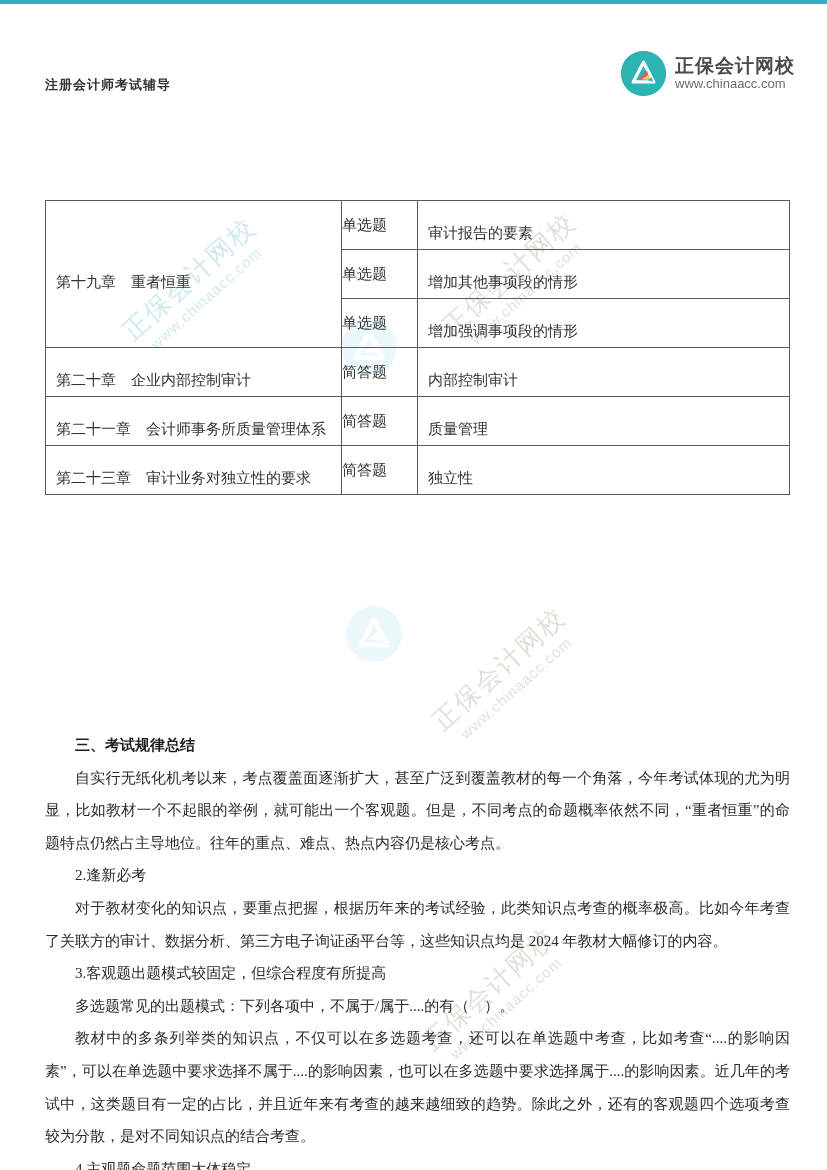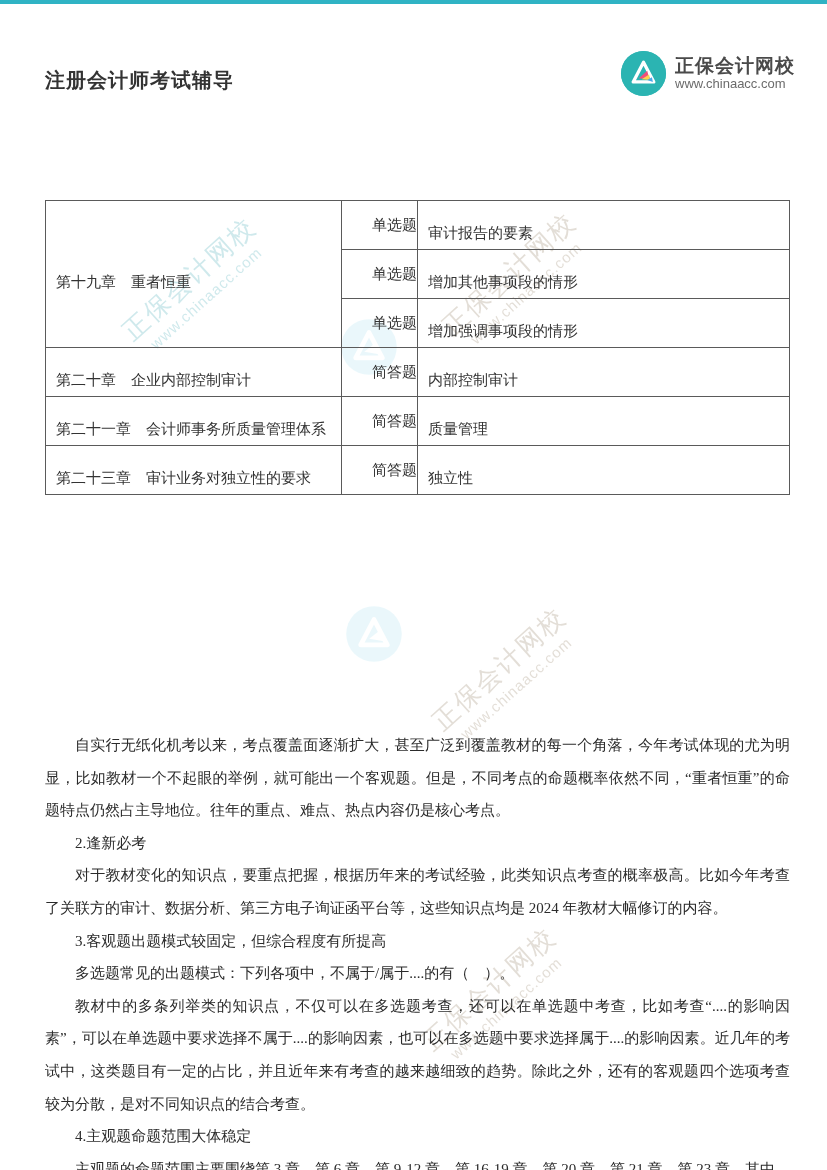--- a/index.html
+++ b/index.html
@@ -12,21 +12,21 @@
     font-family:"Liberation Serif","DejaVu Serif",serif;
     color:#2b2b2b;
   }
   .accent-line{position:absolute;top:0;left:0;width:827px;height:4px;background:#2FB3C4;}
 
   
   .header{position:absolute;top:4px;left:0;width:827px;height:96px;}
   .doc-title{
     position:absolute;left:45px;bottom:10px;
     font-family:"Liberation Sans","DejaVu Sans",sans-serif;
-    font-weight:bold;font-size:20px;color:#333;letter-spacing:1px;
+    font-weight:bold;font-size:13px;color:#333;letter-spacing:1px;
   }
   .logo{position:absolute;right:32px;bottom:8px;display:flex;align-items:center;gap:9px;}
   .logo-circle{width:45px;height:45px;border-radius:50%;background:#2BB4B2;position:relative;flex:0 0 auto;}
   .logo-circle svg{position:absolute;top:0;left:0;}
   .logo-text{display:flex;flex-direction:column;line-height:1.15;}
   .logo-name{
     font-family:"Liberation Sans","DejaVu Sans",sans-serif;
     font-weight:bold;font-size:19px;color:#4a4a4a;letter-spacing:1px;
   }
   .logo-url{
@@ -39,21 +39,21 @@
     position:absolute;top:100px;left:45px;
     width:745px;border-collapse:collapse;table-layout:fixed;
     font-size:15px;color:#333;
   }
   .exam-table td{
     border:1px solid #5a5a5a;
     height:32px;padding:16px 6px 0 10px;
     vertical-align:middle;
     overflow:hidden;white-space:nowrap;
   }
-  .exam-table td.c-type{text-align:right;padding:0;}
+  .exam-table td.c-type{text-align:left;padding:0;}
 
   
   .content{
     position:absolute;top:334px;left:45px;width:745px;
     font-size:15px;line-height:32.6px;
     text-align:justify;
   }
   .blk{text-indent:2em;margin:0;}
   .blk.h{
     font-family:"Liberation Sans","DejaVu Sans",sans-serif;
@@ -163,20 +163,21 @@
     </tr>
     <tr>
       <td>第二十三章　审计业务对独立性的要求</td>
       <td class="c-type">简答题</td>
       <td>独立性</td>
     </tr>
   </tbody>
     </table>
 
   <div class="content z1">
+    <div class="blk h">三、考试规律总结</div>
     <div class="blk p">自实行无纸化机考以来，考点覆盖面逐渐扩大，甚至广泛到覆盖教材的每一个角落，今年考试体现的尤为明显，比如教材一个不起眼的举例，就可能出一个客观题。但是，不同考点的命题概率依然不同，“重者恒重”的命题特点仍然占主导地位。往年的重点、难点、热点内容仍是核心考点。</div>
     <div class="blk p">2.逢新必考</div>
     <div class="blk p">对于教材变化的知识点，要重点把握，根据历年来的考试经验，此类知识点考查的概率极高。比如今年考查了关联方的审计、数据分析、第三方电子询证函平台等，这些知识点均是 2024 年教材大幅修订的内容。</div>
     <div class="blk p">3.客观题出题模式较固定，但综合程度有所提高</div>
     <div class="blk p">多选题常见的出题模式：下列各项中，不属于/属于....的有（　）。</div>
     <div class="blk p">教材中的多条列举类的知识点，不仅可以在多选题考查，还可以在单选题中考查，比如考查“....的影响因素”，可以在单选题中要求选择不属于....的影响因素，也可以在多选题中要求选择属于....的影响因素。近几年的考试中，这类题目有一定的占比，并且近年来有考查的越来越细致的趋势。除此之外，还有的客观题四个选项考查较为分散，是对不同知识点的结合考查。</div>
     <div class="blk p">4.主观题命题范围大体稳定</div>
     <div class="blk p">主观题的命题范围主要围绕第 3 章、第 6 章、第 9-12 章、第 16-19 章、第 20 章、第 21 章、第 23 章。其中，第 21、23 章每年必考，第 3、12、16、17、19 章，也是经常考查。第 9-12 章通常会选择其中某一章来考查，比如今年考查了第 9 章中关于应收账款的审计的内容。</div>
 
   </div>

